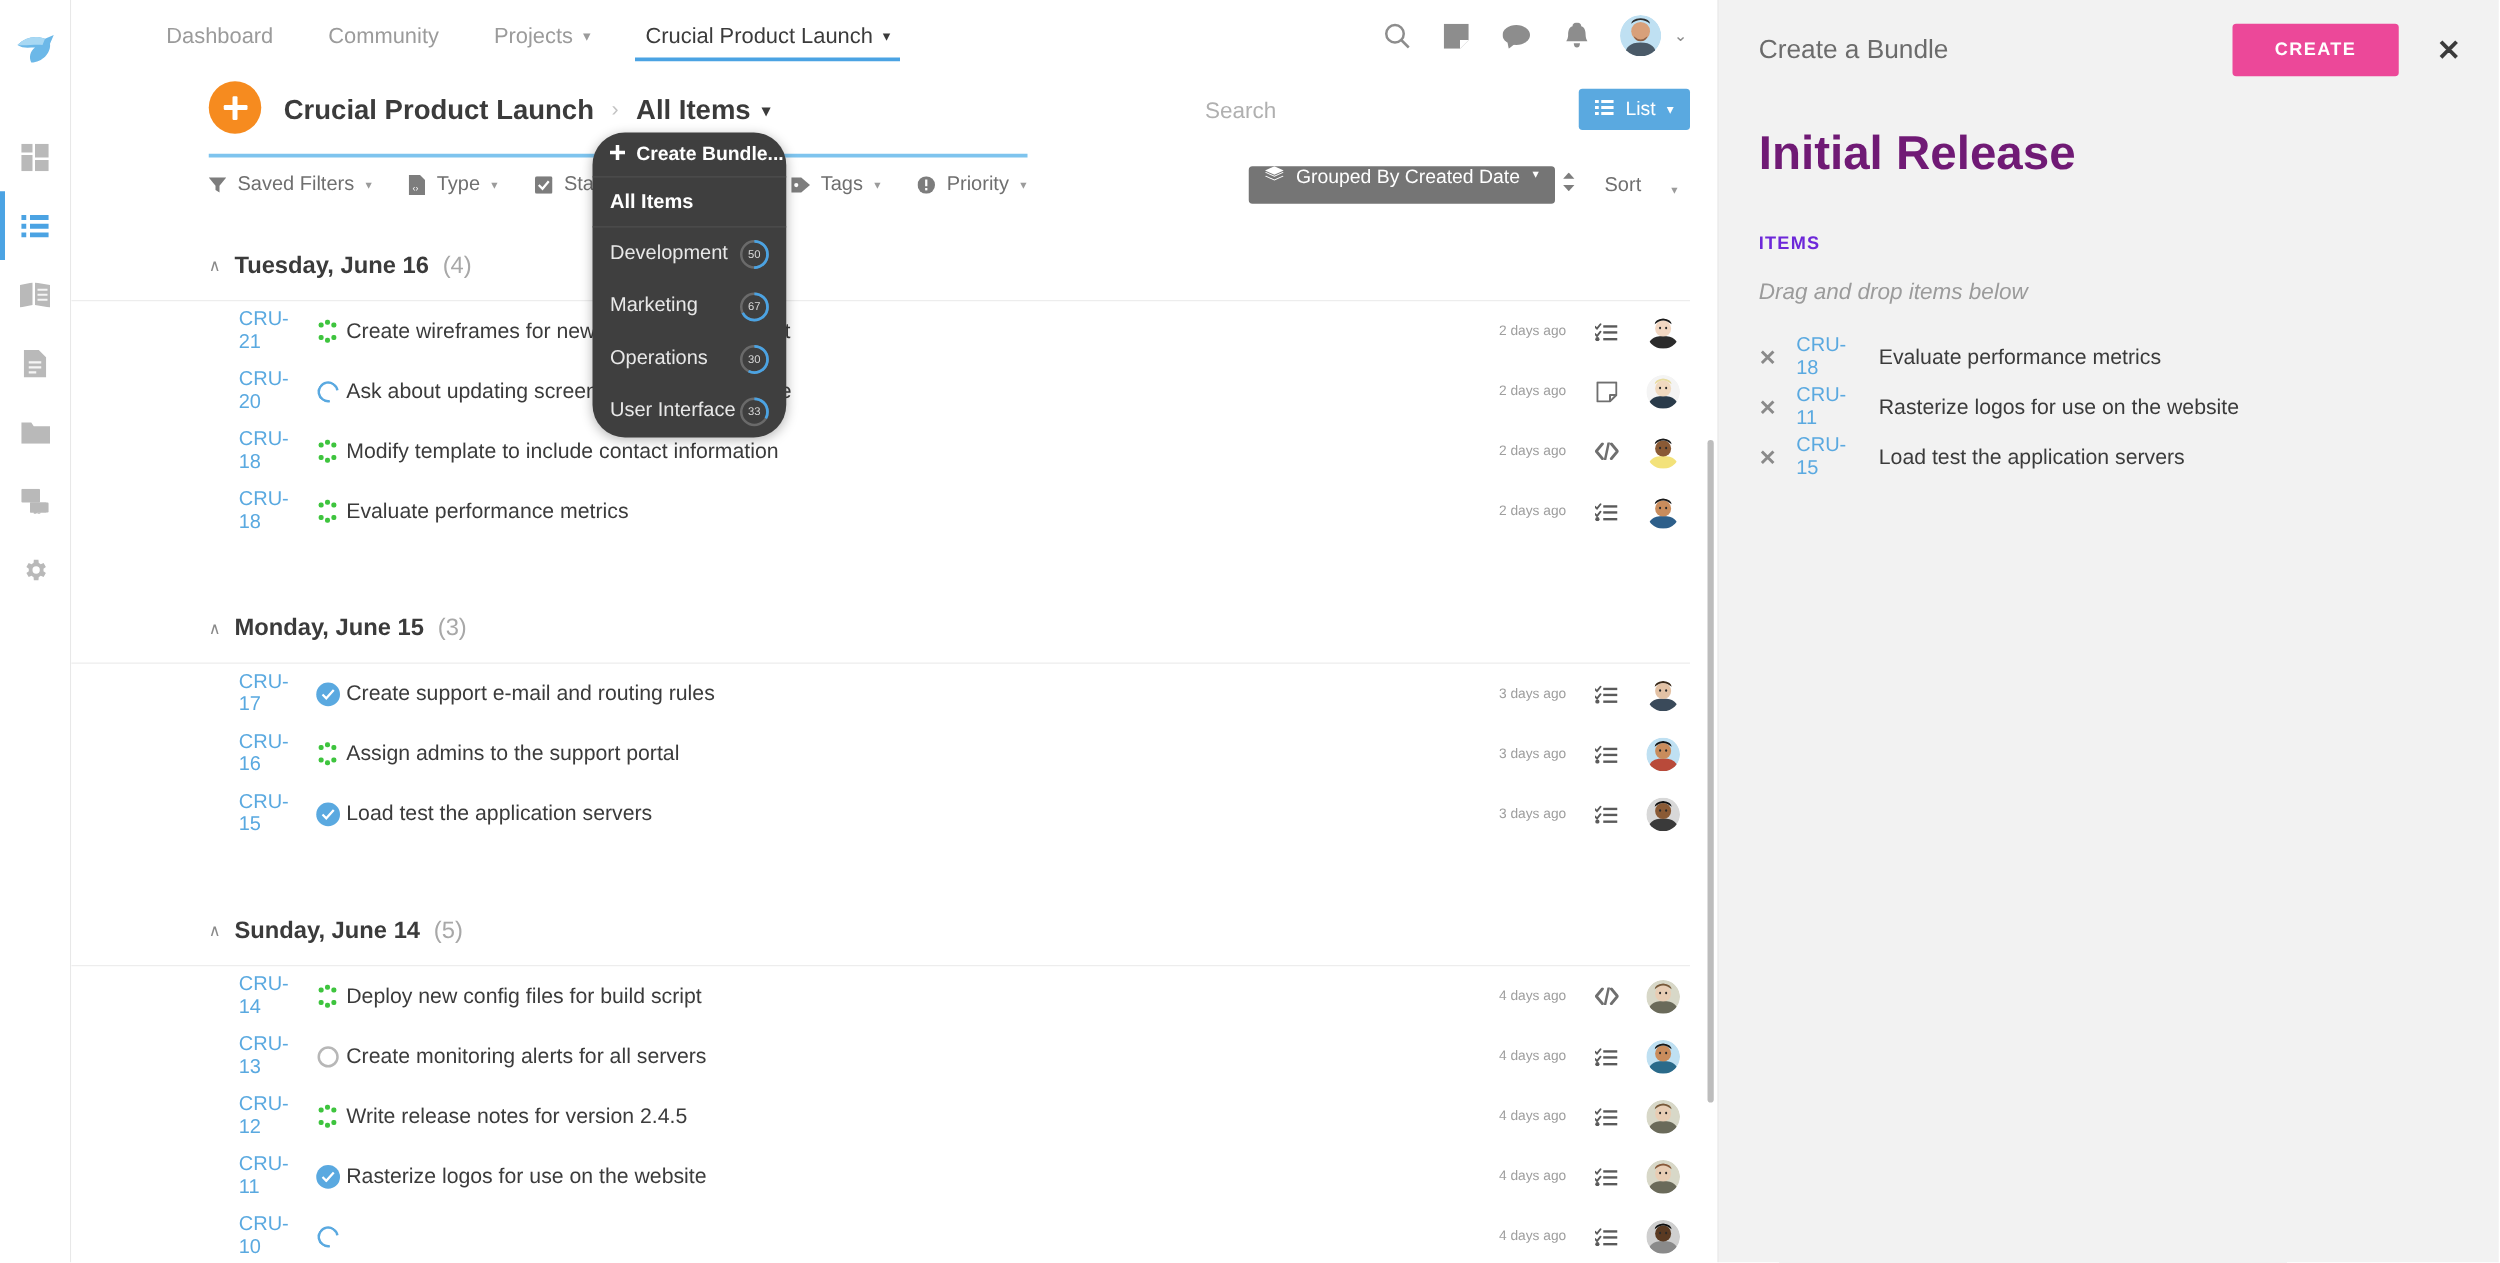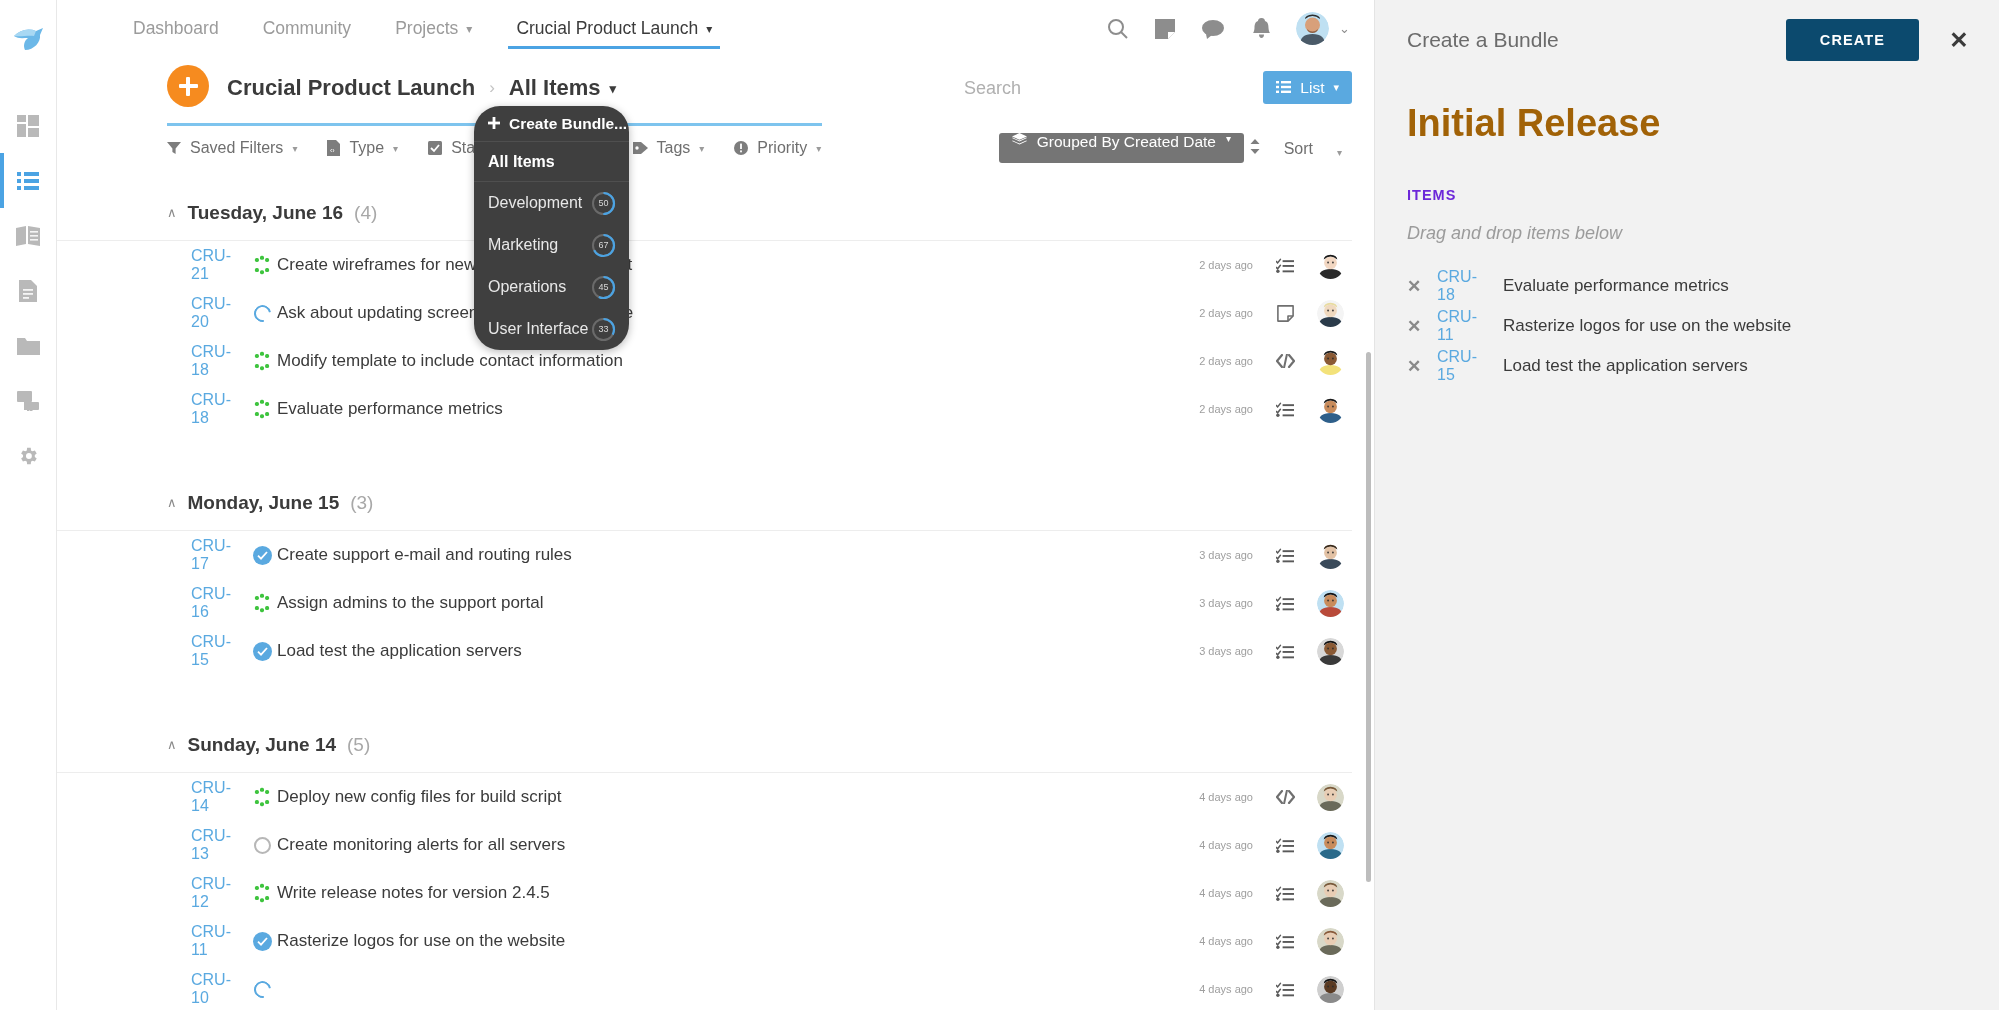--- a/index.html
+++ b/index.html
@@ -168,30 +168,30 @@
   .dd-ring svg { position:absolute; left:0; top:0; }
   .dd-ring span { position:absolute; inset:0; display:flex; align-items:center; justify-content:center; font-size:9px; color:#d8d8d8; }
 
   
   .panel {
     width: 624px; flex: 0 0 624px; height: 1010px; background: #f2f2f2; position: relative;
   }
   .panel-head { height: 80px; display: flex; align-items: center; padding: 0 32px; position: relative; }
   .panel-title { font-size: 21px; color: #6b6b6b; }
   .createbtn {
-    position: absolute; right: 80px; background: #0c4a6e; color: #fff; border: none;
+    position: absolute; right: 80px; background: #ec4899; color: #fff; border: none;
     border-radius: 3px; height: 42px; padding: 0 34px; font-size: 14.5px; letter-spacing: 1.1px;
     cursor: pointer; font-family: "Liberation Sans", sans-serif; font-weight: bold;
   }
   .closebtn {
     position: absolute; right: 26px; width: 28px; height: 28px; display:flex;
     align-items:center; justify-content:center; cursor: pointer; color: #3b3b3b;
     font-size: 23px; font-weight: bold; line-height: 1;
   }
-  .panel-name { font-size: 38px; font-weight: bold; color: #a16207; padding: 22px 32px 0 32px; }
+  .panel-name { font-size: 38px; font-weight: bold; color: #701a75; padding: 22px 32px 0 32px; }
   .panel-sub { font-size: 14.5px; color: #6d28d9; letter-spacing: 1px; padding: 42px 32px 0 32px; font-weight: bold;}
   .panel-hint { font-size: 18px; color: #9b9b9b; font-style: italic; padding: 20px 32px 0 32px; }
   .bundle-list { padding: 22px 32px 0 32px; }
   .bundle-item { display: flex; align-items: center; height: 40px; gap: 14px; }
   .bi-x { color: #8a8a8a; font-size: 17px; font-weight: bold; cursor: pointer; width: 16px; }
   .bi-key { color: #5aa9e0; font-size: 16px; width: 52px; font-weight: 500; }
   .bi-title { color: #3b3b3b; font-size: 17px; }
   .panel-scroll {
     position: absolute; left: -9px; top: 352px; width: 5px; height: 530px;
     background: #bdbdbd; border-radius: 3px;
@@ -872,21 +872,21 @@
               <span>67</span>
             </span>
           </div>
           <div class="dd-item">
             <span>Operations</span>
             <span class="dd-ring">
               <svg width="27" height="27" viewBox="0 0 27 27">
                 <circle cx="13.5" cy="13.5" r="10.5" fill="none" stroke="#6a6a6a" stroke-width="2"></circle>
                 <circle cx="13.5" cy="13.5" r="10.5" fill="none" stroke="#4ba3e3" stroke-width="2.2" stroke-dasharray="37.60 65.97" transform="rotate(-90 13.5 13.5)" stroke-linecap="butt"></circle>
               </svg>
-              <span>45</span>
+              <span>30</span>
             </span>
           </div>
           <div class="dd-item">
             <span>User Interface</span>
             <span class="dd-ring">
               <svg width="27" height="27" viewBox="0 0 27 27">
                 <circle cx="13.5" cy="13.5" r="10.5" fill="none" stroke="#6a6a6a" stroke-width="2"></circle>
                 <circle cx="13.5" cy="13.5" r="10.5" fill="none" stroke="#4ba3e3" stroke-width="2.2" stroke-dasharray="21.77 65.97" transform="rotate(-90 13.5 13.5)" stroke-linecap="butt"></circle>
               </svg>
               <span>33</span>

